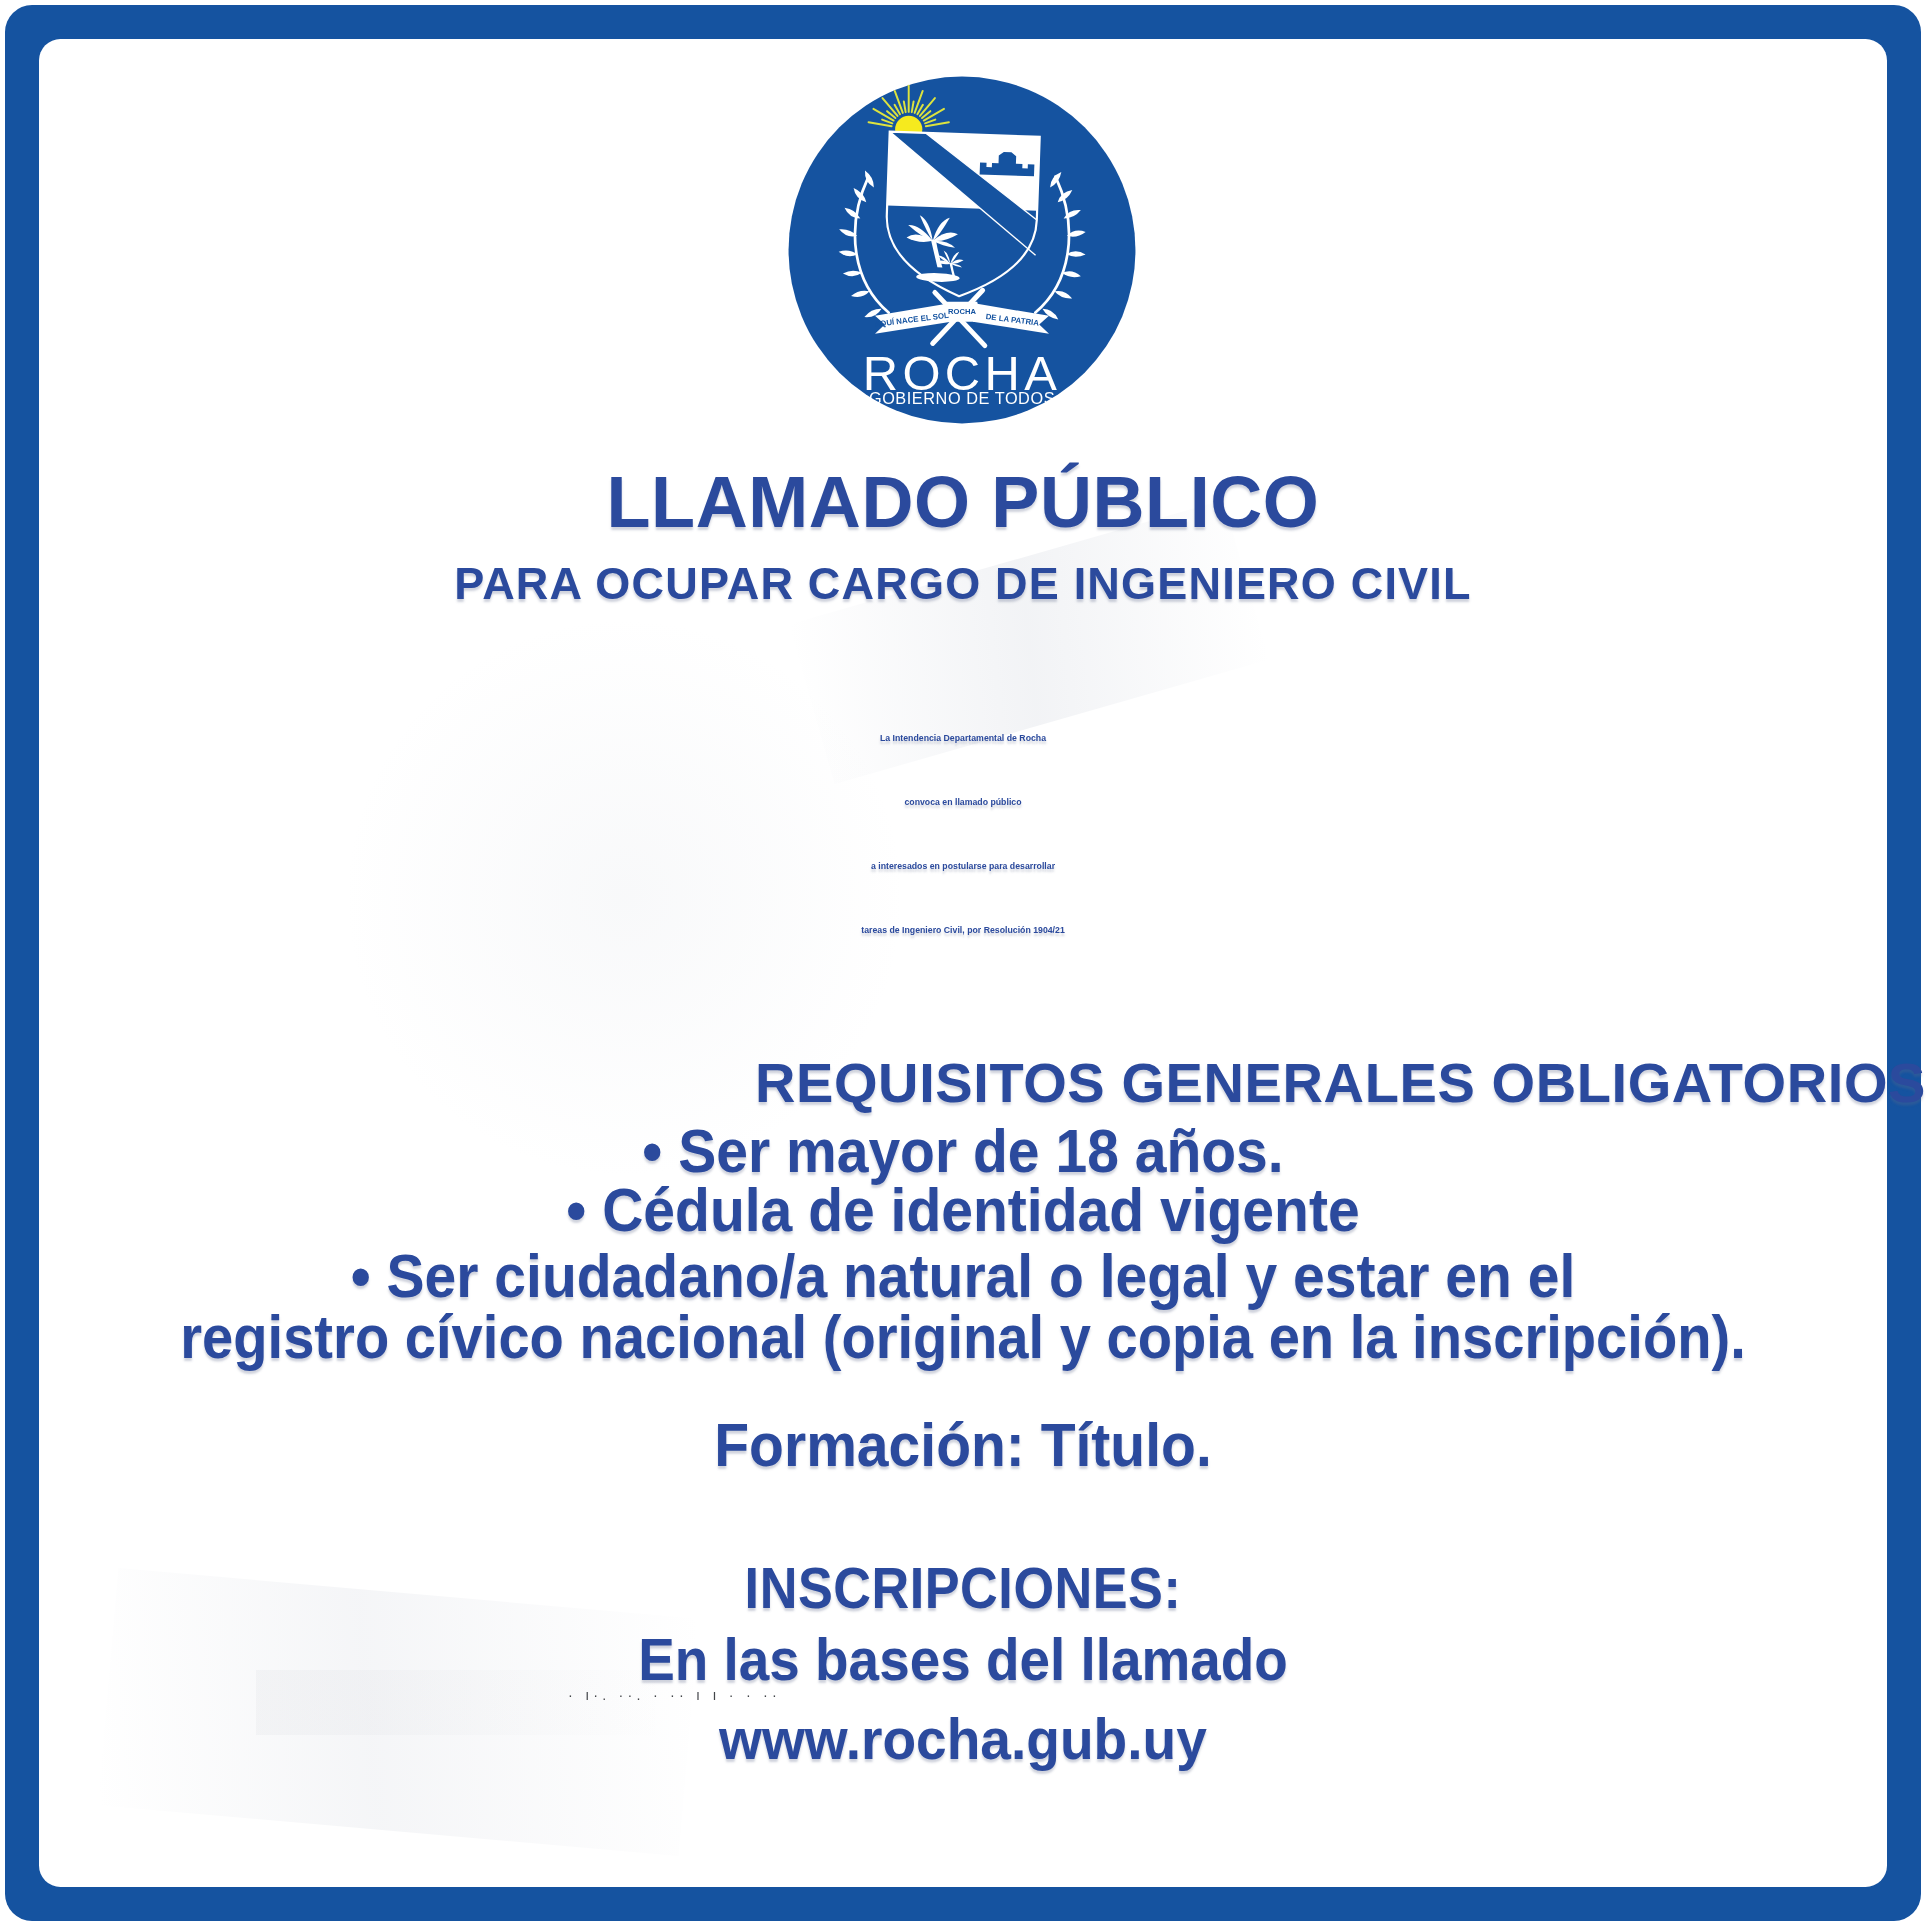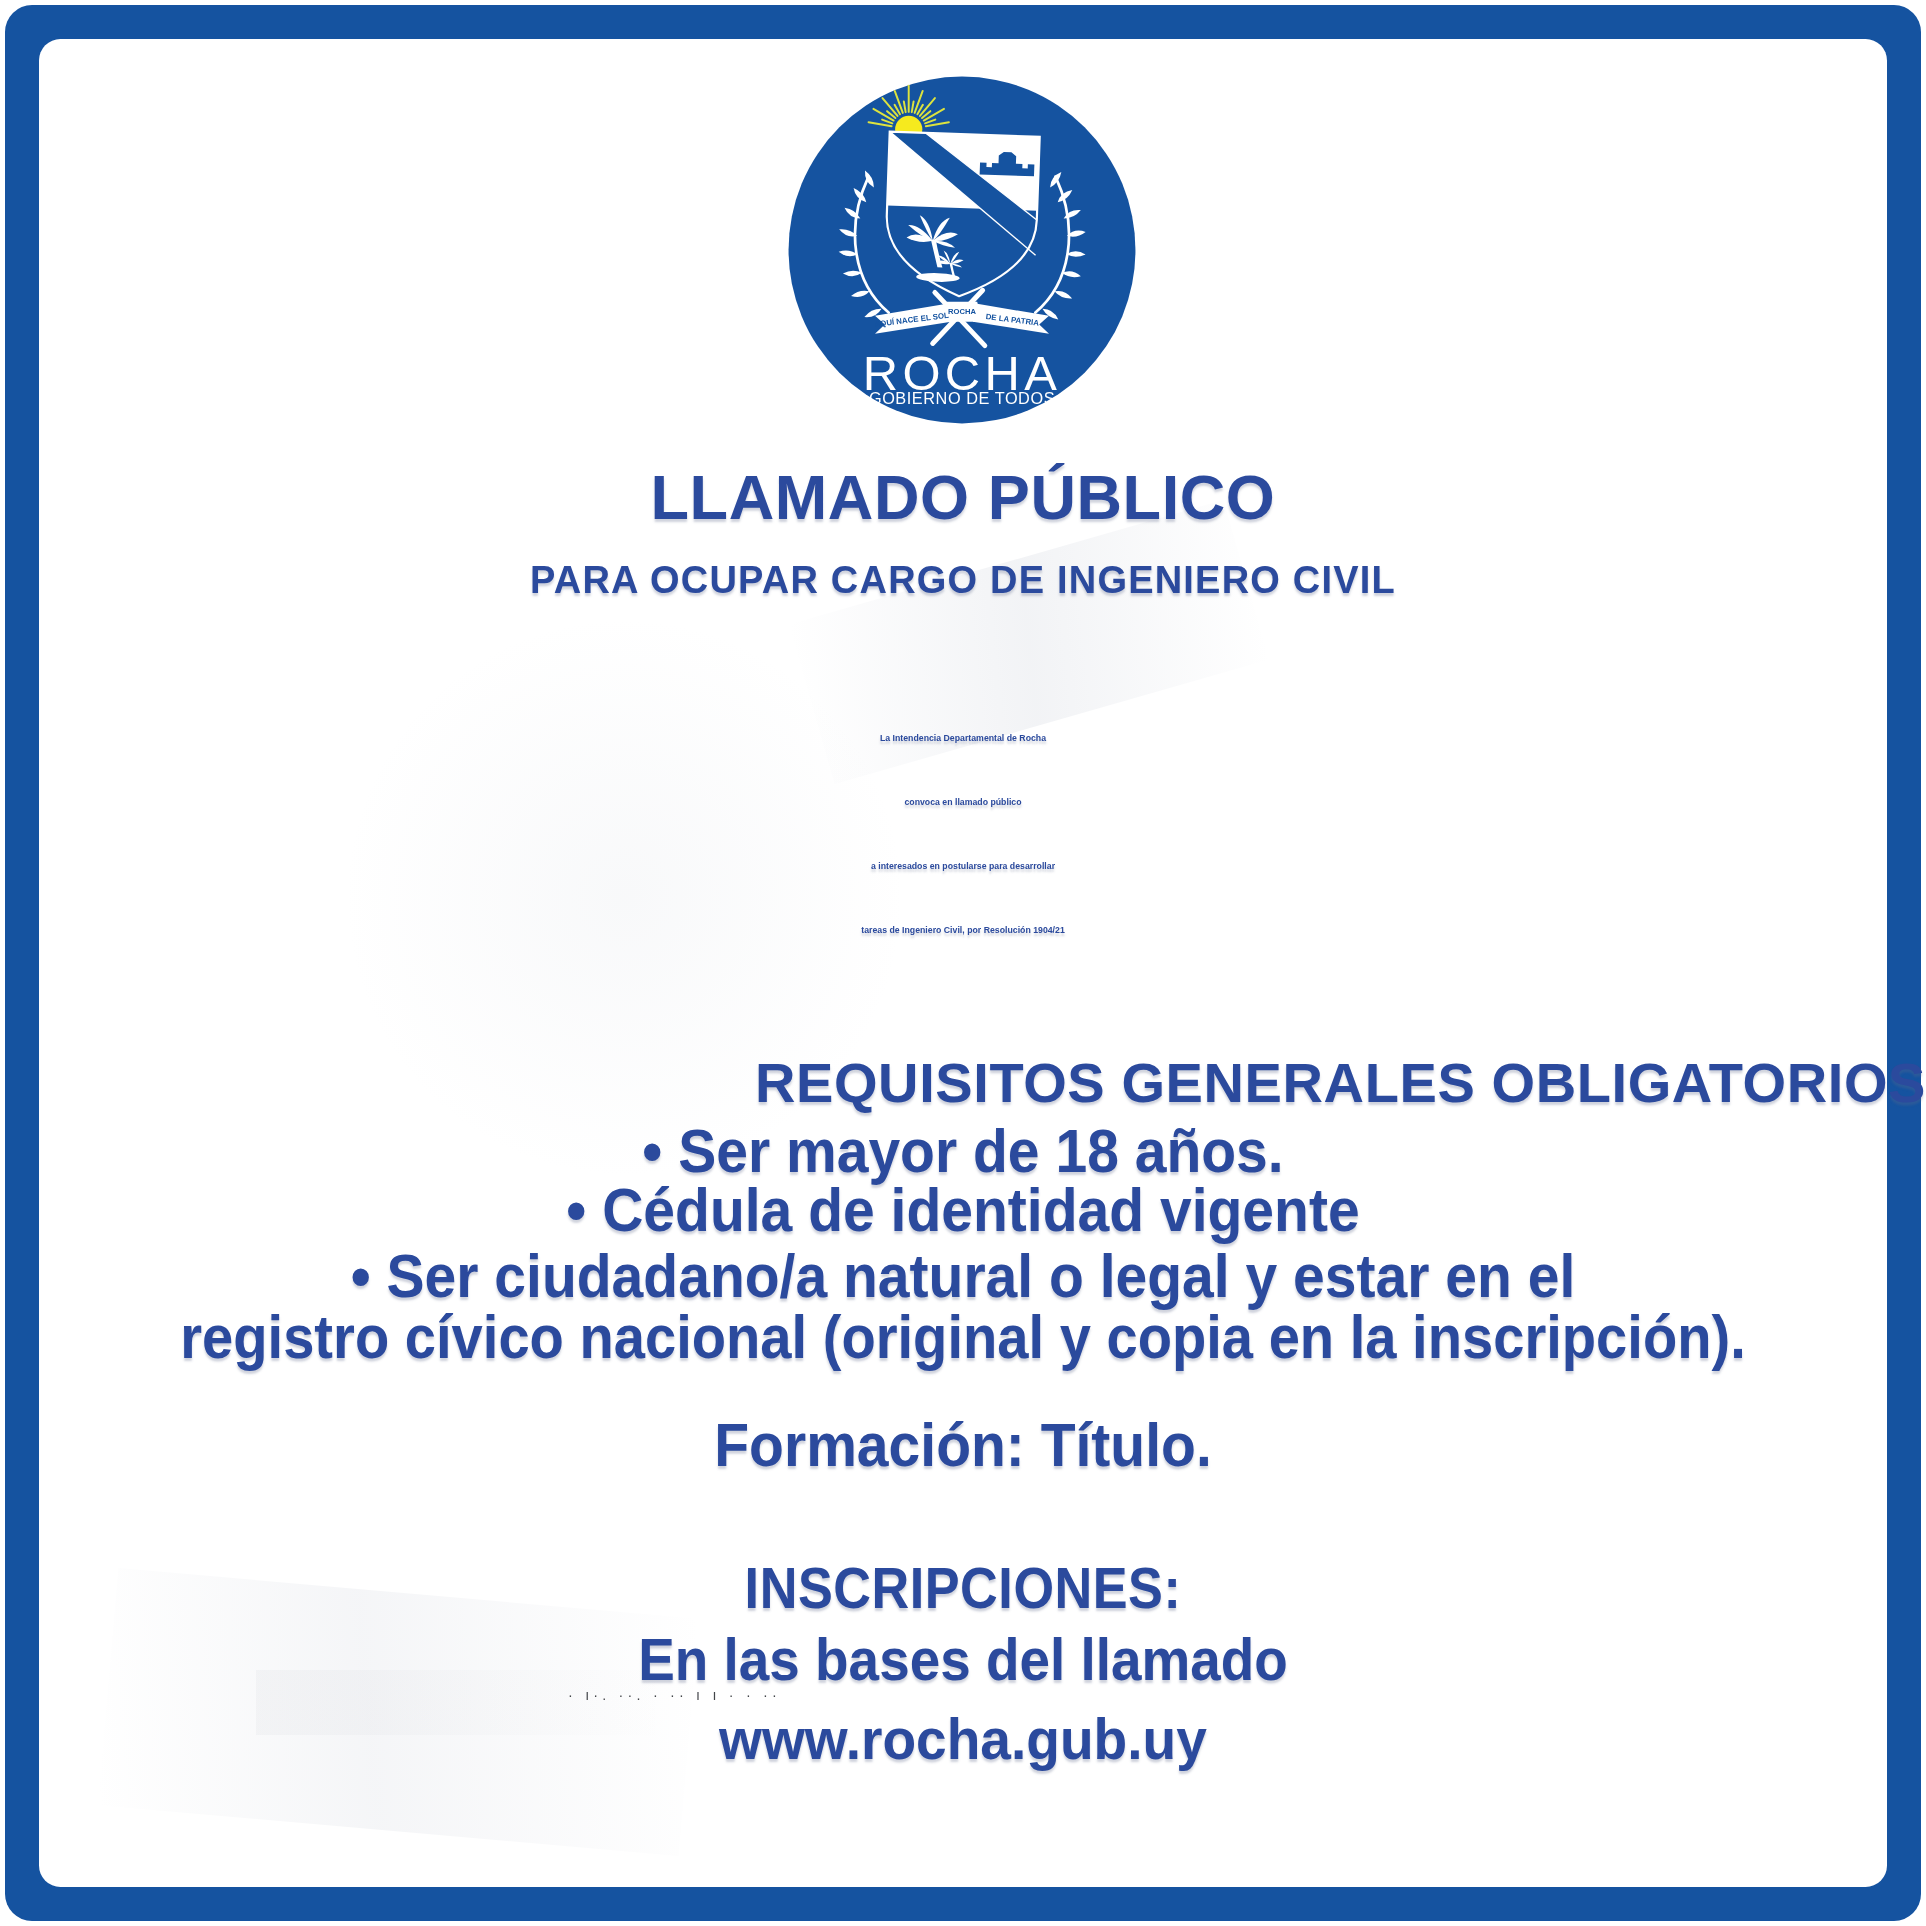--- a/index.html
+++ b/index.html
@@ -21,22 +21,22 @@
           background:linear-gradient(80deg,rgba(182,188,202,0) 0%,rgba(182,188,202,.14) 45%,rgba(182,188,202,0) 100%);}
   .blob-4{left:256px;top:1670px;width:416px;height:65px;
           background:linear-gradient(90deg,rgba(120,126,140,.05),rgba(120,126,140,0));}
   
   .logo{position:absolute;left:788px;top:76px;width:348px;height:348px;}
   .logo svg{display:block;width:100%;height:100%;}
   
   .line{position:absolute;left:0;width:100%;text-align:center;color:#2b4a9d;
         font-weight:bold;line-height:1;white-space:nowrap;
         text-shadow:0 3px 2.4px rgba(96,106,138,.30);}
-  .t-title   {top:466px;font-size:63px;letter-spacing:0.6px;}
-  .t-subtitle{top:561px;font-size:38px;letter-spacing:1.2px;}
+  .t-title   {top:466px;font-size:72px;letter-spacing:0.6px;}
+  .t-subtitle{top:561px;font-size:45px;letter-spacing:1.2px;}
   .t-body    {font-size:62px;transform:scaleX(.92);transform-origin:50% 50%;}
   .t-intro-block{position:absolute;left:0;top:706px;width:100%;text-align:center;
         color:#2b4a9d;font-weight:bold;line-height:64px;white-space:nowrap;
         transform:scaleX(.92);transform-origin:50% 50%;
         text-shadow:0 3px 2.4px rgba(96,106,138,.30);}
   .t-req-head{top:1055px;font-size:56px;letter-spacing:0.6px;text-align:right;}
   .t-b1{top:1120px;}
   .t-b2{top:1179px;}
   .t-b3{top:1245px;}
   .t-b4{top:1307px;font-size:61px;}

